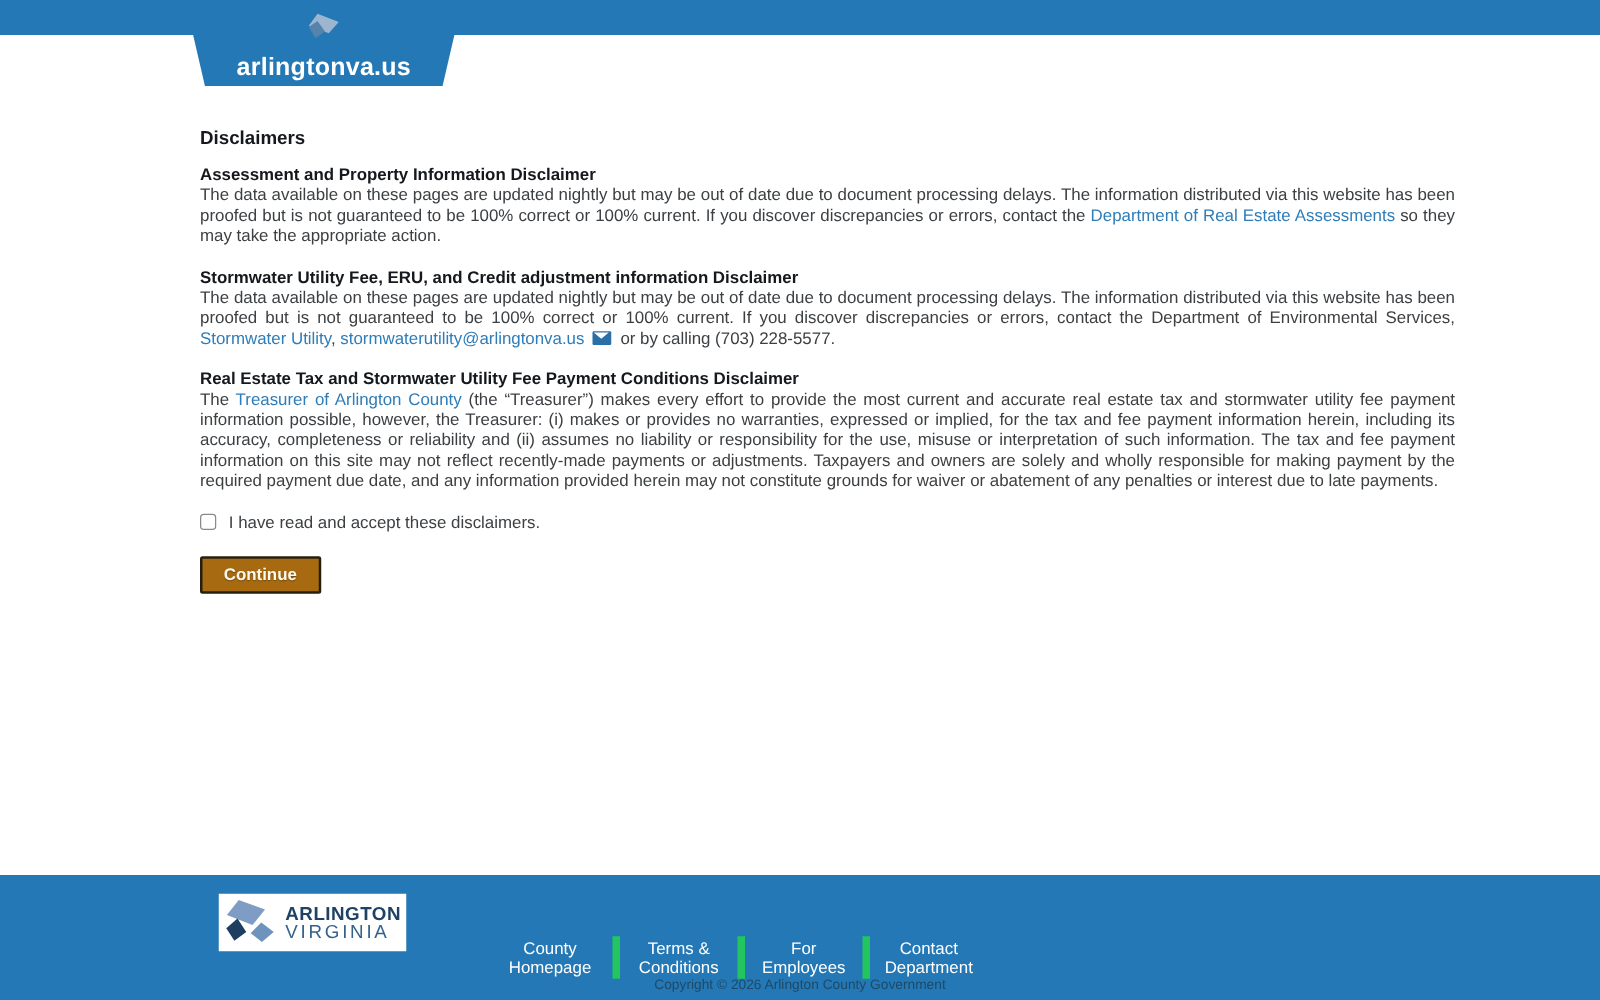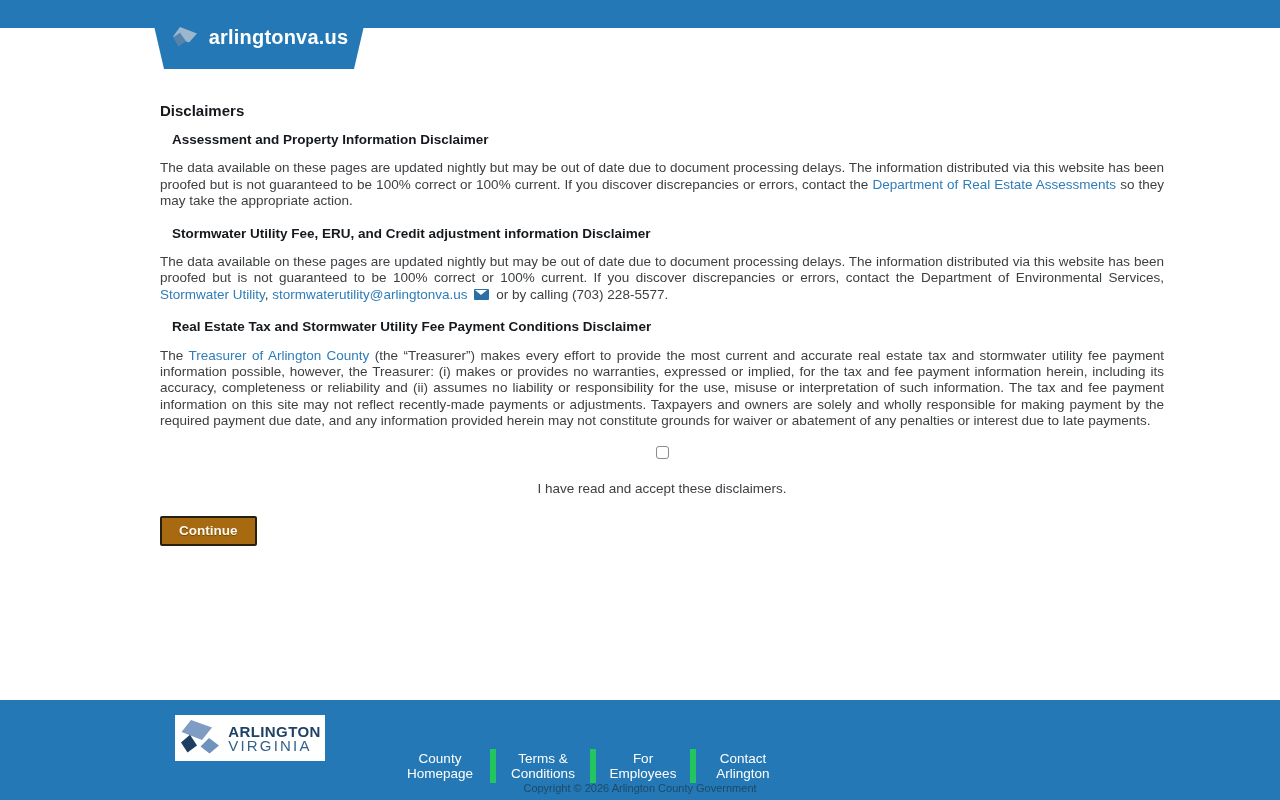--- a/index.html
+++ b/index.html
@@ -19,42 +19,42 @@
     display:flex;flex-direction:column;
     position:relative;
   }
   
   .topbar{height:28px;background:var(--brand-blue);flex:0 0 auto;}
   .logo-tab{
     position:absolute;left:148px;top:0;width:222px;height:69px;
     background:var(--brand-blue);
     clip-path:polygon(0 0,100% 0,calc(100% - 16px) 100%,16px 100%);
     display:flex;align-items:center;justify-content:center;gap:9px;
-    padding-top:6px;cursor:pointer;
+    padding-top:6px;cursor:pointer;flex-direction:column;
   }
   .site-name{color:#ffffff;font-size:20px;font-weight:600;letter-spacing:.2px;}
   
   main{flex:1 1 auto;padding:74px 116px 0 160px;}
   .page-title{font-size:15px;font-weight:bold;color:var(--heading);margin:0 0 13px 0;}
-  .section-heading{font-size:13.5px;font-weight:bold;color:var(--heading);margin:12px;line-height:16.4px;}
+  .section-heading{font-size:13.5px;font-weight:bold;color:var(--heading);margin:0;line-height:16.4px;}
   .section-body{
     font-size:13.5px;color:var(--text);margin:0 0 16px 0;
     line-height:16.4px;text-align:justify;
   }
   .inline-link{color:var(--link-blue);text-decoration:none;cursor:pointer;}
   .env-icon{
     display:inline-block;width:15px;height:11px;background:#2a6fa6;
     position:relative;margin:0 4px 0 6px;vertical-align:-1px;border-radius:1px;
   }
   .env-icon::before{
     content:"";position:absolute;left:1px;top:1px;width:0;height:0;
     border-left:6.5px solid transparent;border-right:6.5px solid transparent;
     border-top:5px solid #ffffff;
   }
-  .accept-row{display:flex;align-items:center;gap:22px;margin-top:0;flex-direction:column;}
+  .accept-row{display:flex;align-items:center;gap:10px;margin-top:0;}
   .accept-row input{
     width:13px;height:13px;margin:0;appearance:none;-webkit-appearance:none;
     border:1px solid #8a8a8a;border-radius:3px;background:#fff;cursor:pointer;
   }
   .accept-row label{font-size:13.5px;color:var(--text);cursor:pointer;}
   .continue-btn{
     margin-top:20px;background:var(--btn-bg);color:#fdf8ec;
     border:2px solid var(--btn-border);border-radius:2px;
     font-family:"Liberation Sans",sans-serif;font-size:13.5px;font-weight:bold;
     padding:5px 17px 6px 17px;cursor:pointer;
@@ -145,17 +145,17 @@
   </div>
 
   <nav class="footer-links" id="footer-links">
       <a class="footer-link">County
 Homepage</a>
       <a class="footer-link">Terms &amp;
 Conditions</a>
       <a class="footer-link">For
 Employees</a>
       <a class="footer-link">Contact
-Arlington</a>
+Department</a>
     </nav>
 
   <div class="footer-copyright">Copyright © 2026 Arlington County Government</div>
 </footer>
 
 </body></html>

